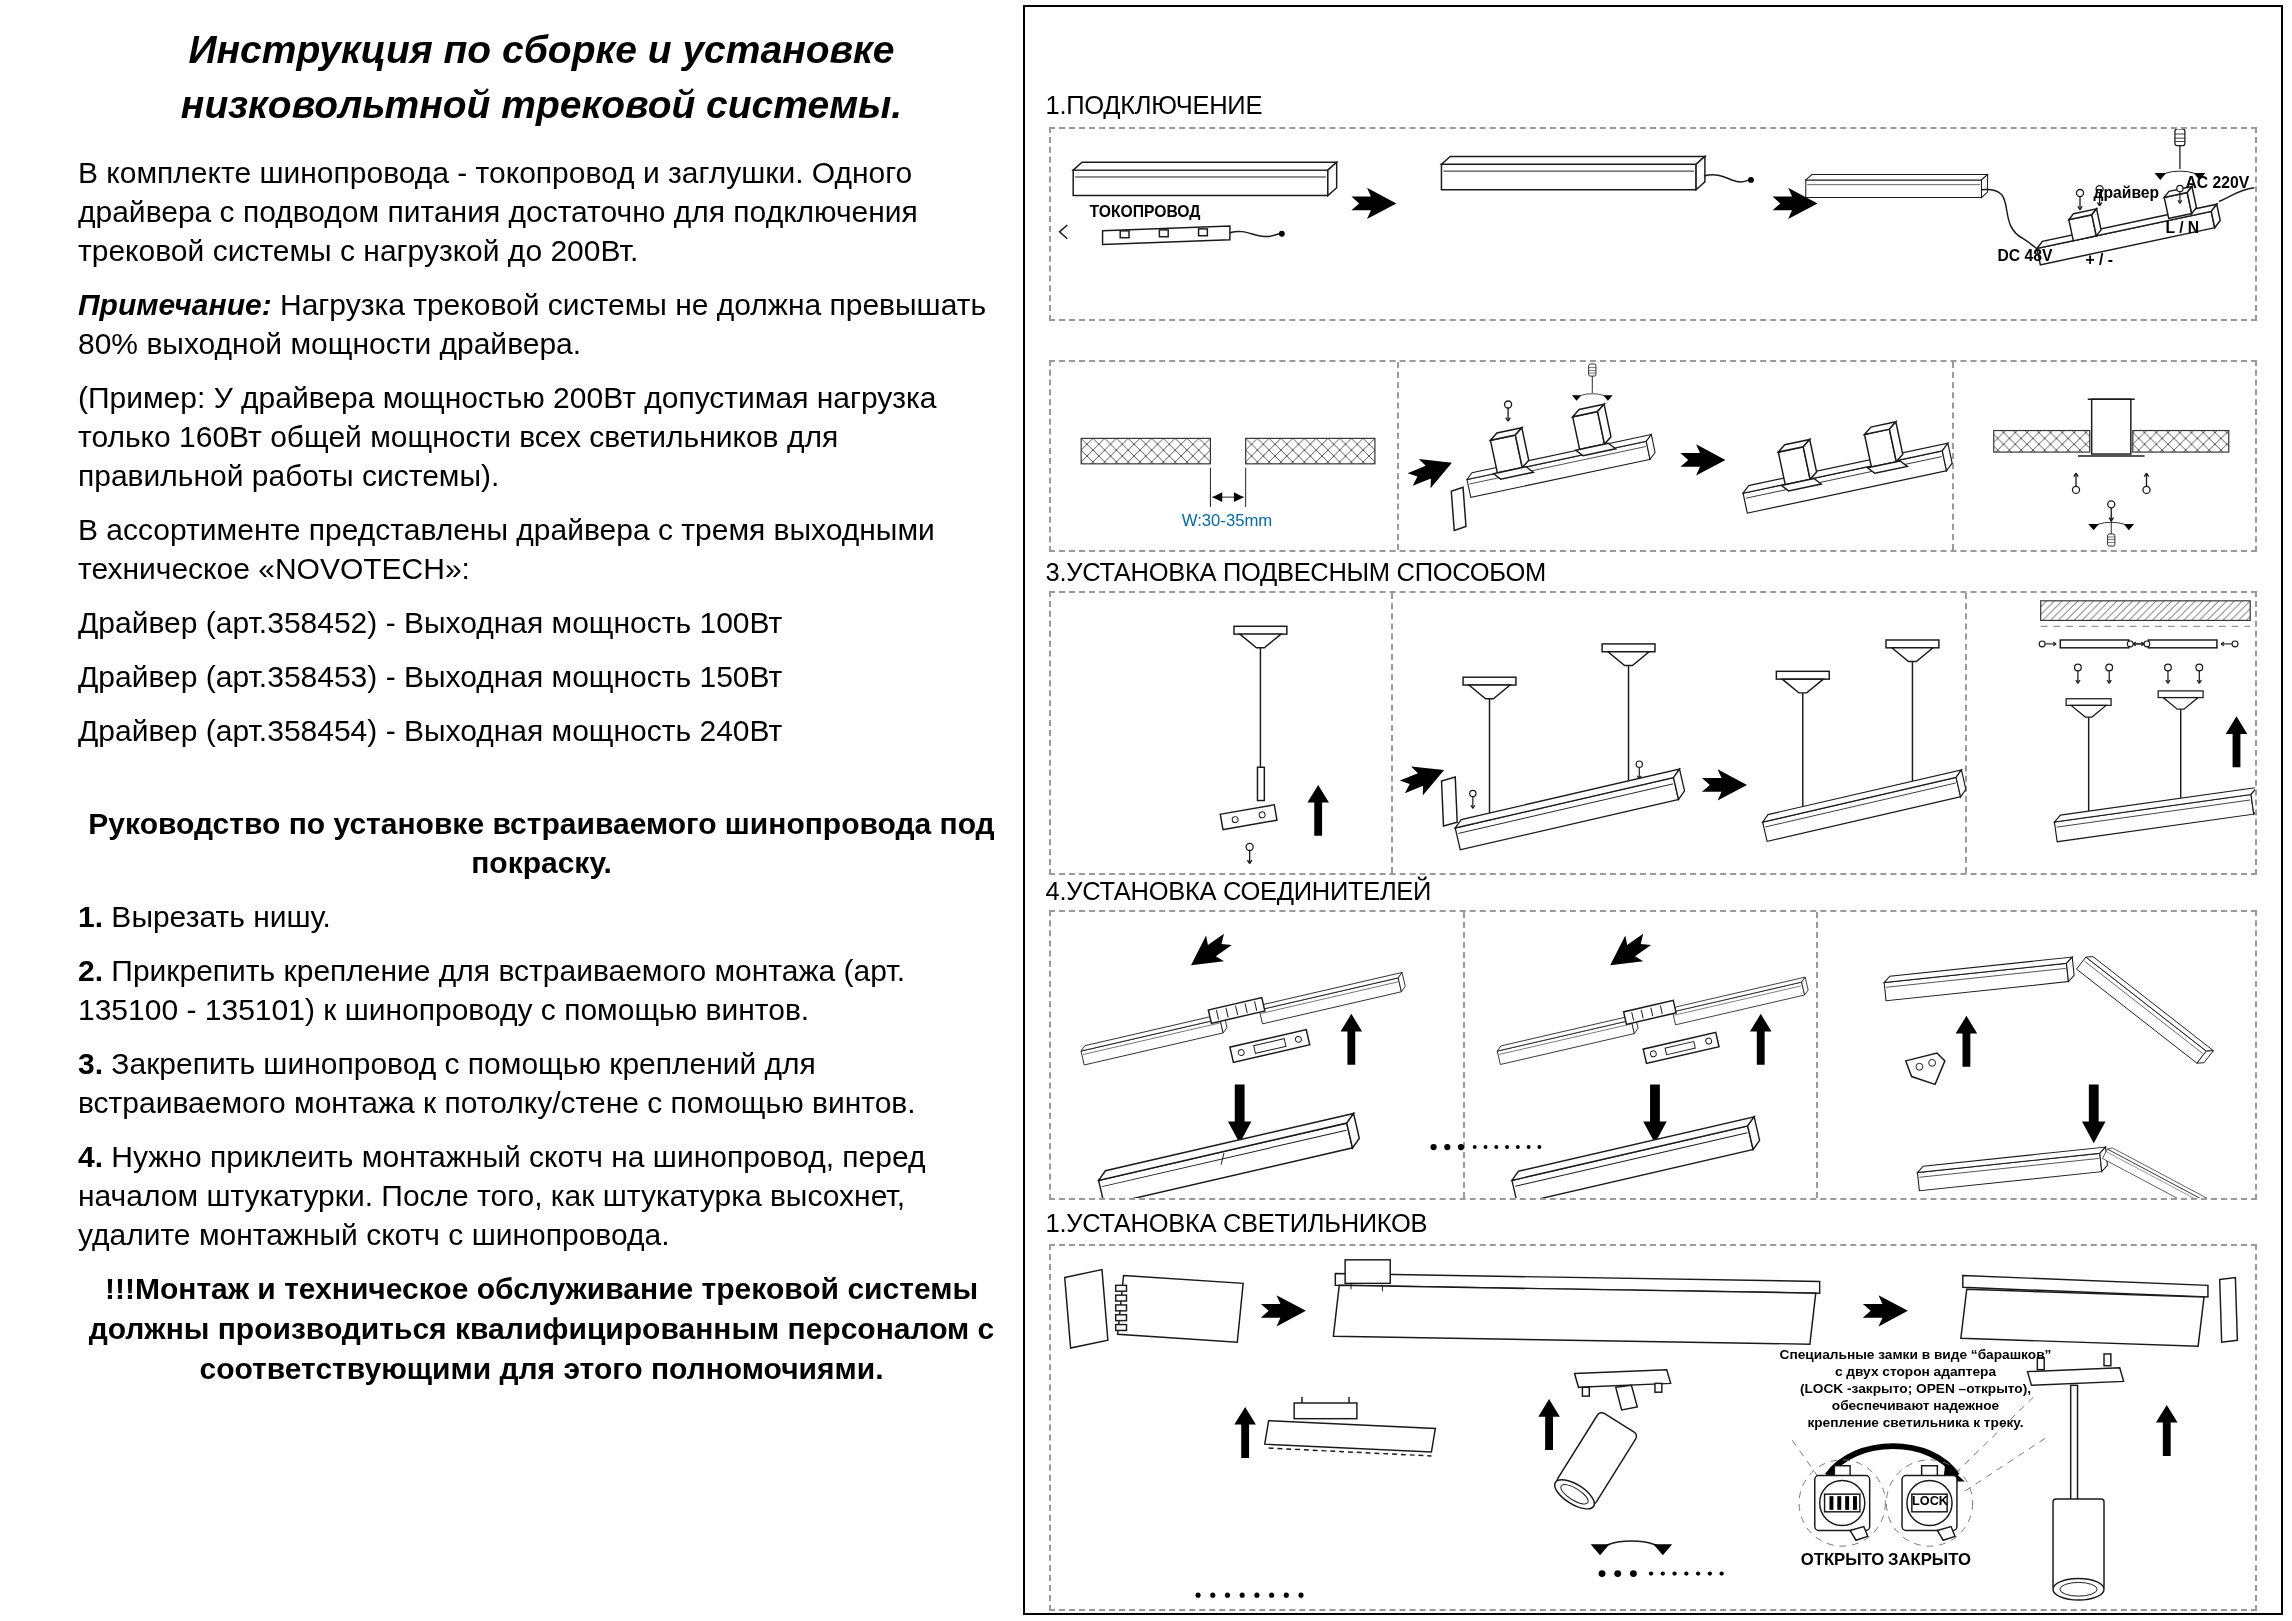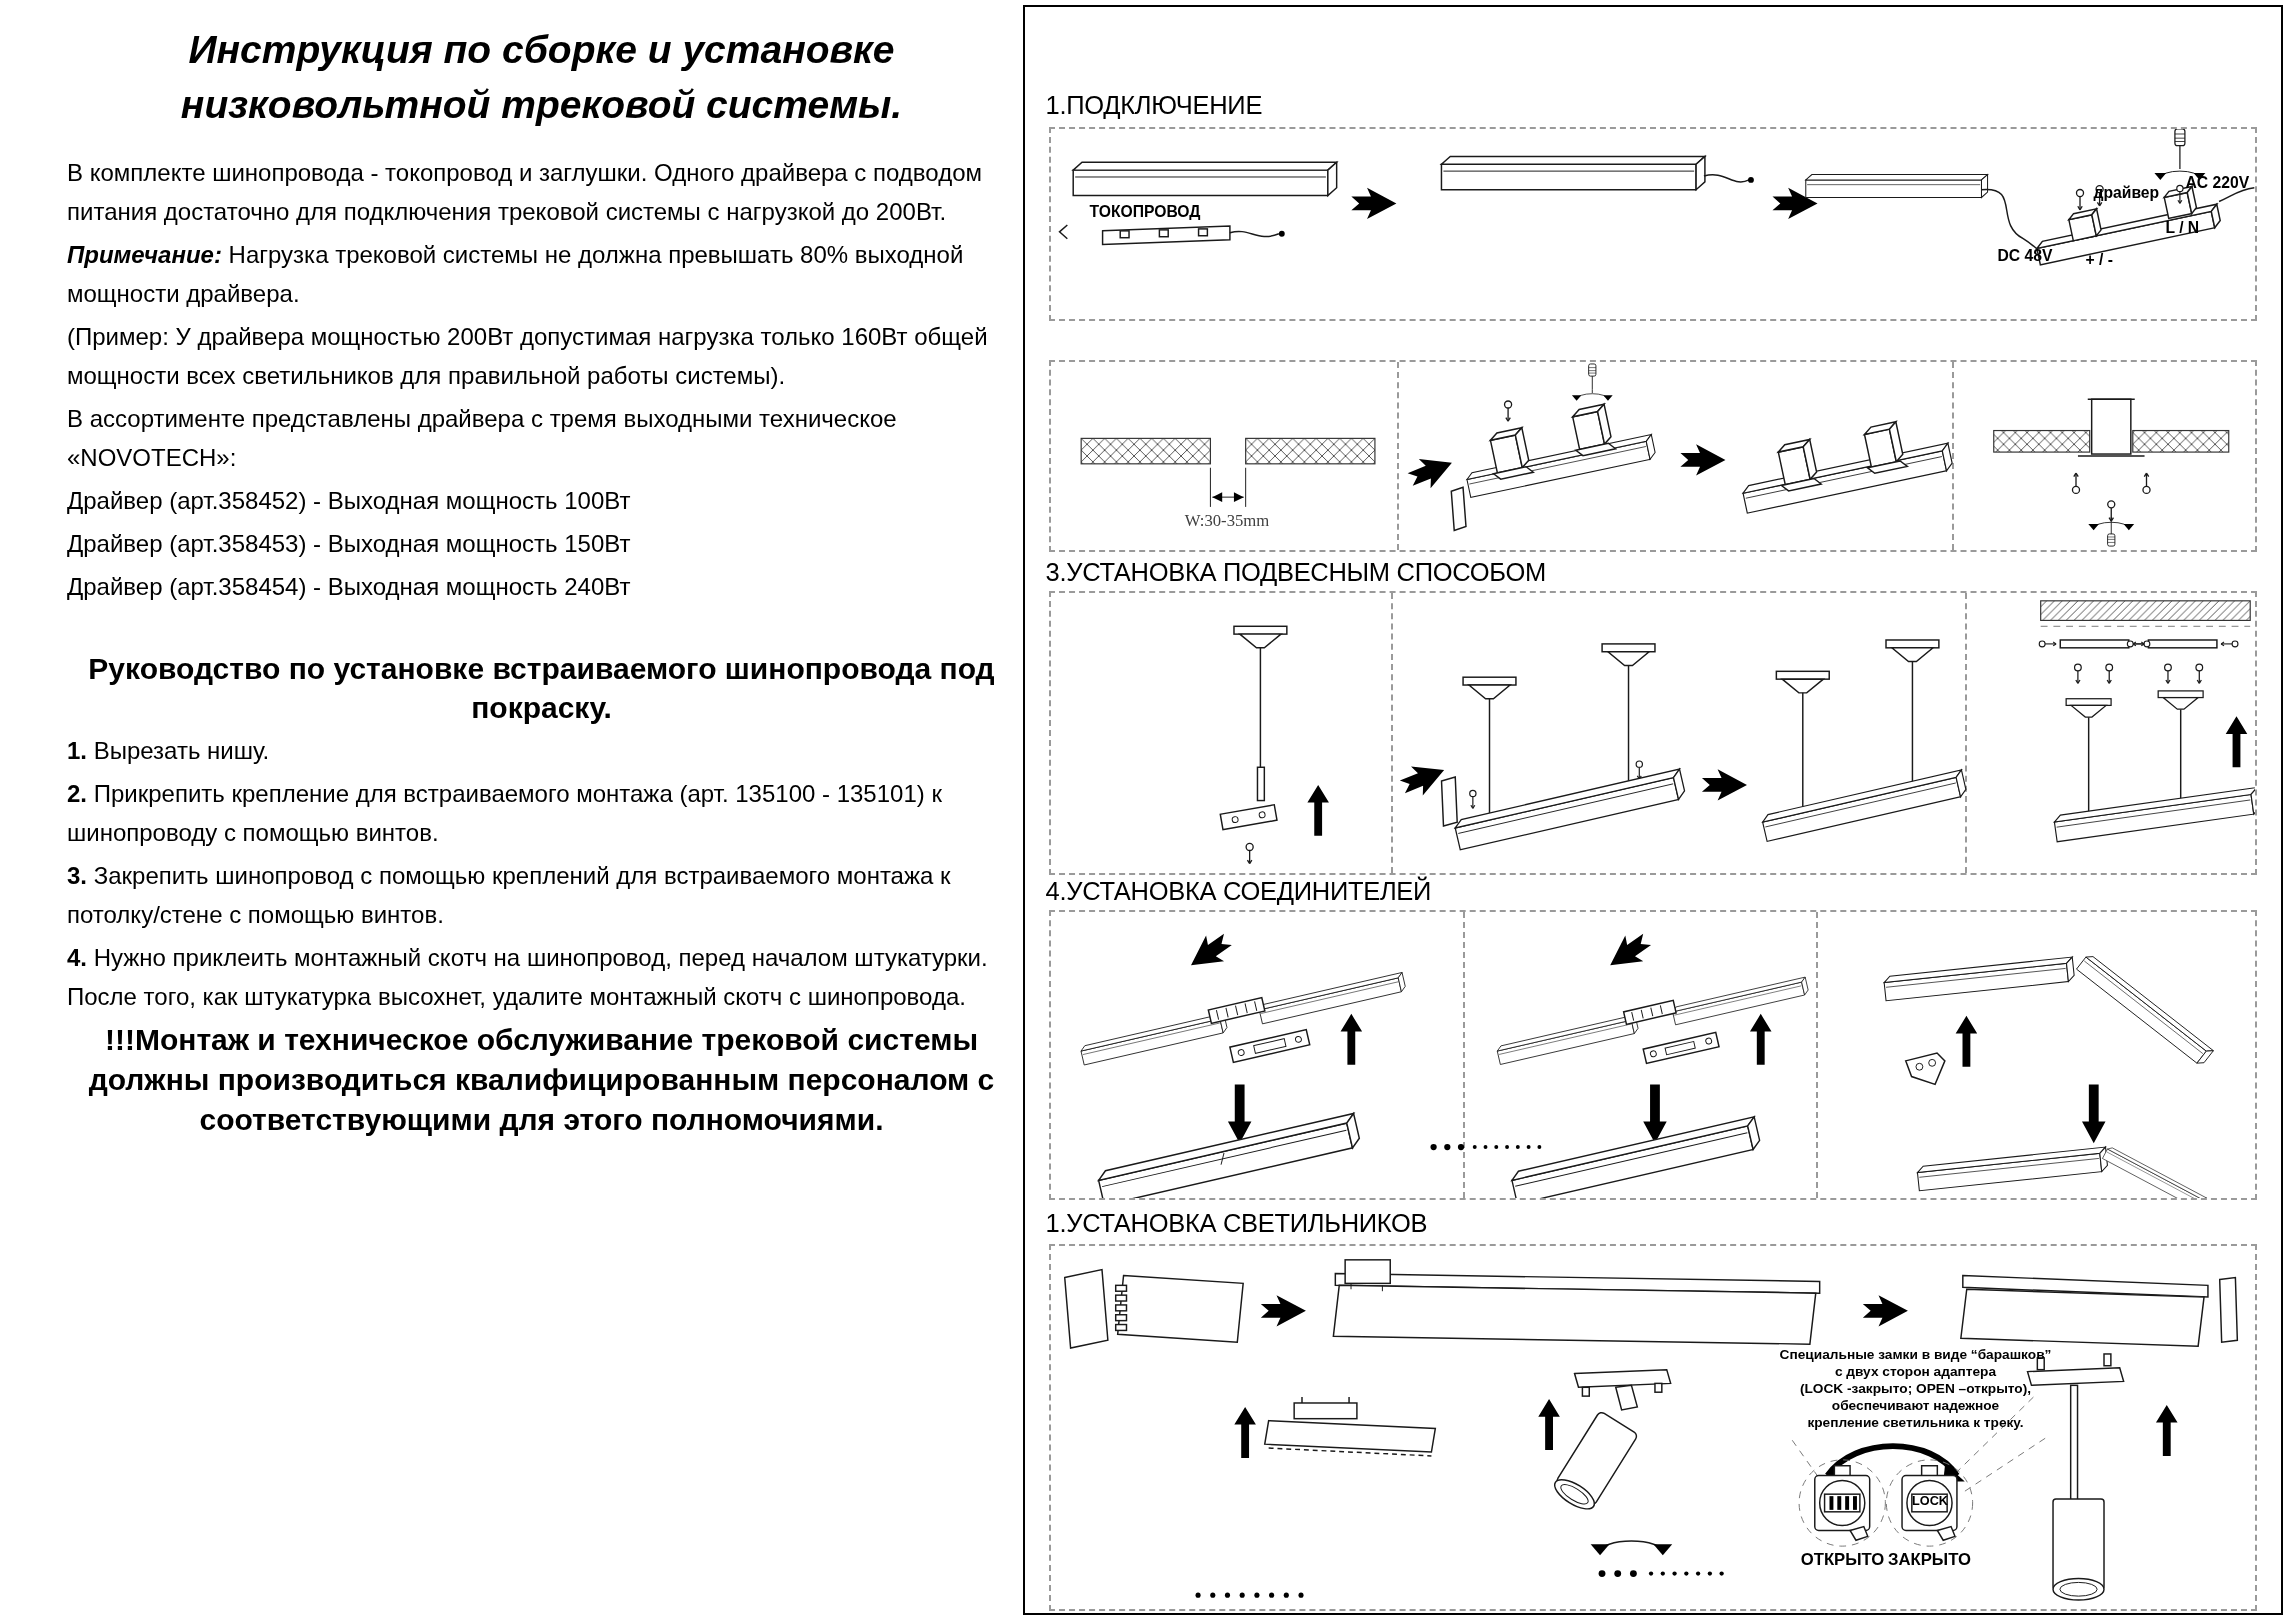--- a/index.html
+++ b/index.html
@@ -3,39 +3,39 @@
 <meta charset="utf-8">
 <style>
   html,body{margin:0;padding:0;background:#fff;}
   body{width:2293px;height:1621px;position:relative;overflow:hidden;
        font-family:"Liberation Sans",sans-serif;color:#000;}
 
   
   .left-col{position:absolute;left:63px;top:21.6px;width:957px;}
   .doc-title{font-size:39px;line-height:55px;font-weight:bold;font-style:italic;
              text-align:center;margin:0 0 21.6px 0;}
-  .body-p{font-size:24px;line-height:39px;margin:4px;}
+  .body-p{font-size:30px;line-height:39px;margin:15px;}
   .bold-it{font-weight:bold;font-style:italic;}
   .spacer40{height:39px;}
   .guide-title{font-size:30px;line-height:39px;font-weight:bold;text-align:center;margin:0;}
   .warning{font-size:30px;line-height:40px;font-weight:bold;text-align:center;margin:0;}
   .step-num{font-weight:bold;}
 
   
   .panel{position:absolute;left:1023px;top:4.9px;width:1260px;height:1610px;
          border:2.9px solid #000;box-sizing:border-box;background:#fff;}
   .sec-header{position:absolute;left:20.6px;font-size:25.5px;letter-spacing:-0.3px;white-space:nowrap;}
   .dbox{position:absolute;left:23.5px;width:1208px;border:2px dashed #9a9a9a;box-sizing:border-box;}
   .dbox svg{position:absolute;left:0;top:0;}
   .vdash{position:absolute;top:0;bottom:0;border-left:2px dashed #9a9a9a;}
 
   .dlabel{position:absolute;font-weight:bold;white-space:nowrap;}
   .lbl16{font-size:15.7px;}
-  .dim-label{position:absolute;font-family:Liberation Serif, serif;font-weight:normal;
-             color:#404040;font-size:16.7px;text-align:center;}
+  .dim-label{position:absolute;font-family:Liberation Sans, sans-serif;font-weight:normal;
+             color:#0369a1;font-size:16.7px;text-align:center;}
   .lock-note{position:absolute;font-size:13.7px;line-height:17px;font-weight:bold;text-align:center;}
   .dial-label{position:absolute;font-size:16.7px;font-weight:bold;text-align:center;}
   .lock-word{position:absolute;font-size:12.7px;font-weight:bold;text-align:center;}
 
   
   .ln{fill:none;stroke:#1a1a1a;stroke-width:1.5;}
   .thin{stroke-width:1;}
   .fw{fill:#fff;stroke:#1a1a1a;stroke-width:1.5;}
   .blk{fill:#000;stroke:none;}
   .dash{stroke-dasharray:7 6;stroke:#777;}

